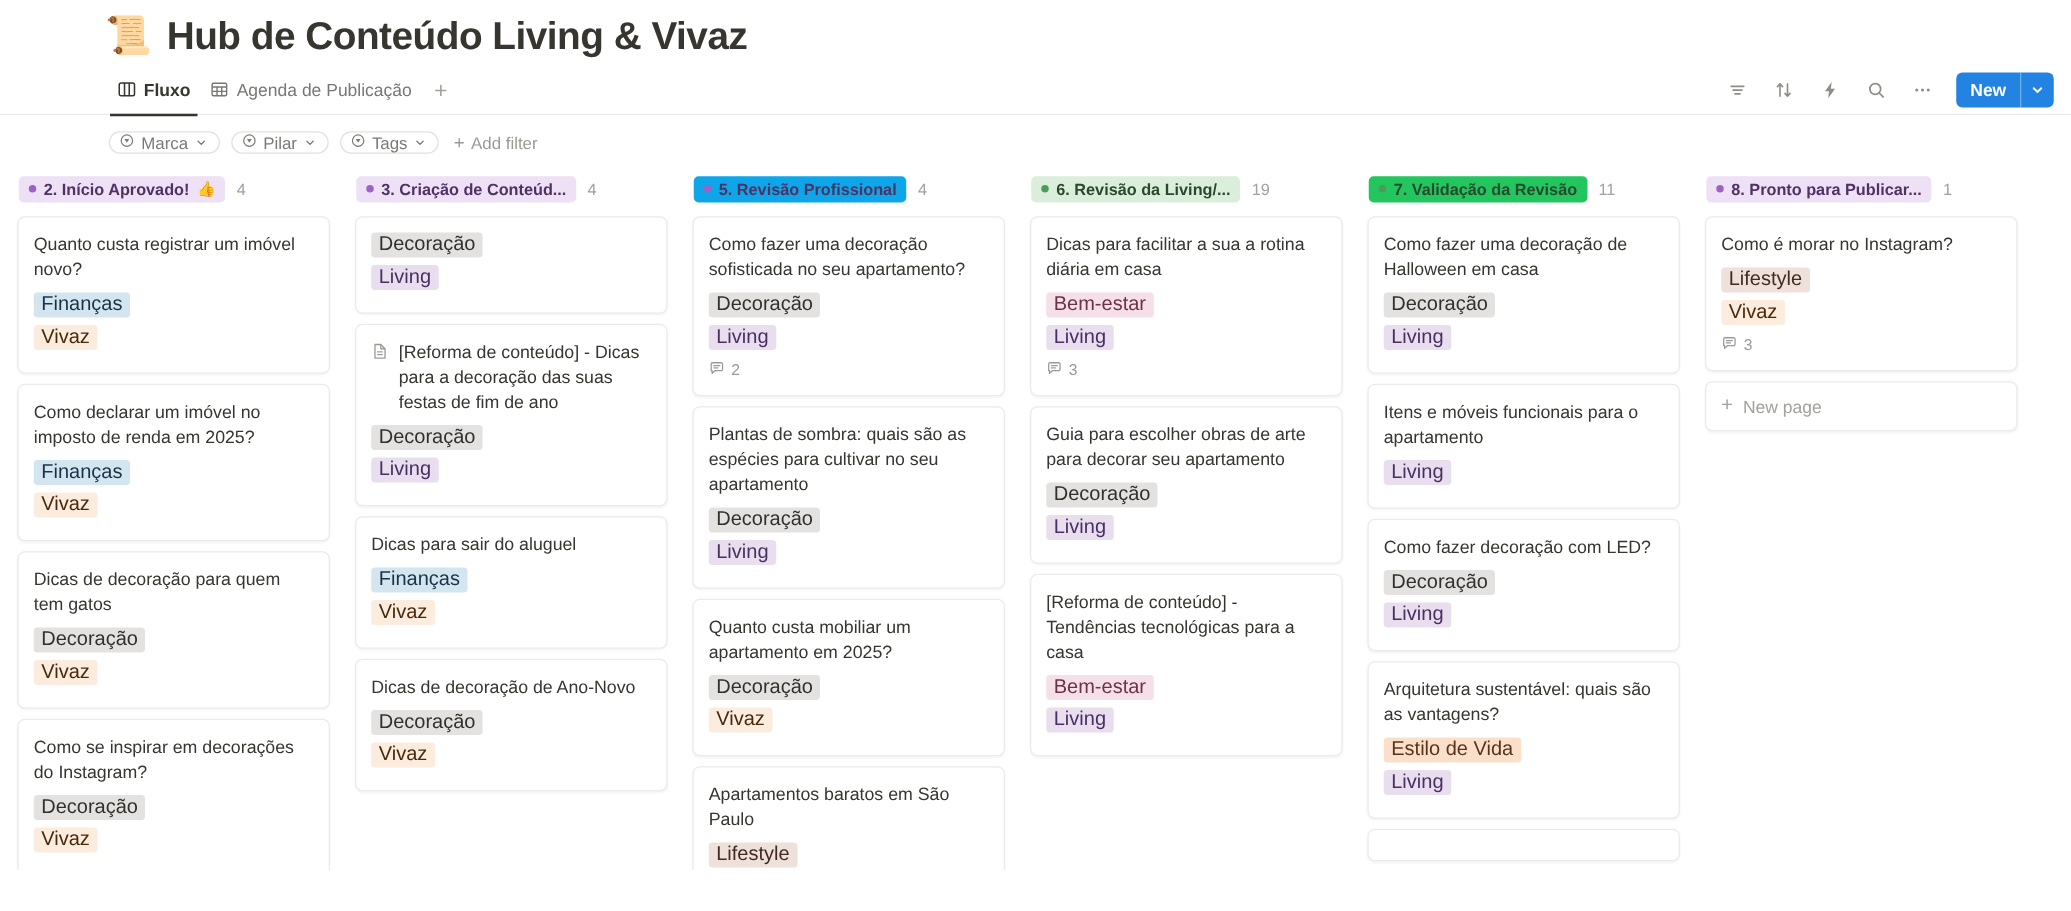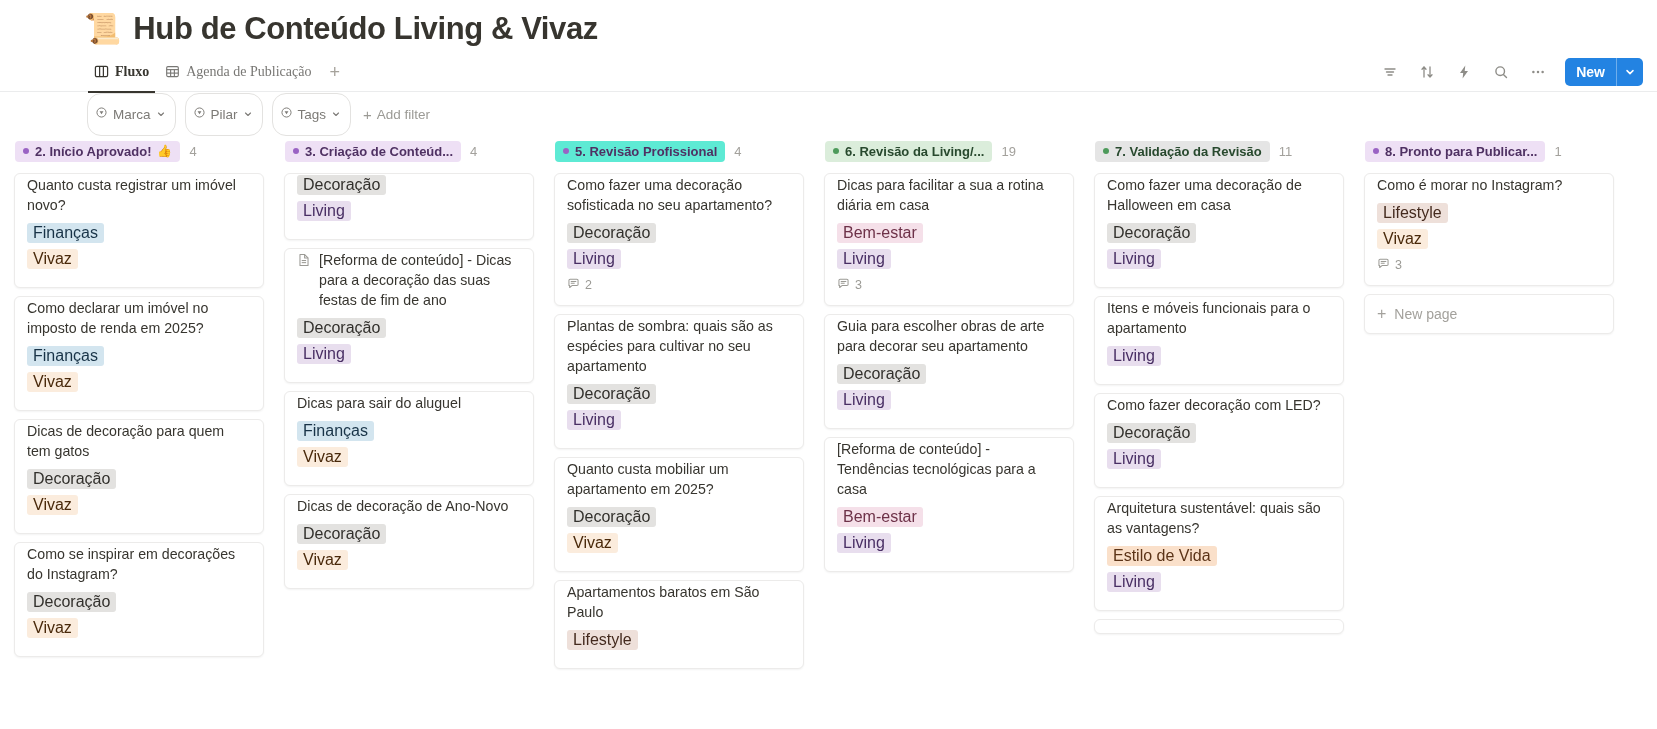--- a/index.html
+++ b/index.html
@@ -42,21 +42,20 @@
   .tab {
     display: flex; align-items: center; gap: 6px;
     font-size: 14px;
     color: #787774;
     padding: 0 6px;
     height: 40px;
     line-height: 40px;
     position: relative;
     cursor: pointer;
     white-space: nowrap;
-    font-family: Liberation Serif, serif;
   }
   .tab.active { color: #37352f; font-weight: 600; }
   .tab.active::after {
     content: "";
     position: absolute;
     left: 0; right: 0; bottom: -1px;
     height: 2px;
     background: #37352f;
   }
   .tab svg { display: block; }
@@ -101,21 +100,21 @@
   
   .filters-row {
     display: flex; align-items: center; gap: 9px;
     padding: 10px 0 10px 87px;
     height: 44px;
   }
   .filter-pill {
     display: flex; align-items: center; gap: 5px;
     border: 1px solid #e3e2e0;
     border-radius: 14px;
-    height: 43px;
+    height: 18px;
     padding: 0 9px 0 7px;
     font-size: 13.5px;
     color: #7c7a76;
     background: #fff;
     cursor: pointer;
     white-space: nowrap;
   }
   .add-filter {
     display: flex; align-items: center; gap: 5px;
     font-size: 13.5px; color: #9b9a95;
@@ -156,21 +155,21 @@
   .col-chip-label { overflow: hidden; text-overflow: ellipsis; }
   .col-chip .emoji { font-size: 12px; }
   .col-count { font-size: 13px; color: #a3a19c; }
 
   .cards { margin-top: 7px; display: flex; flex-direction: column; gap: 8px; }
   .card {
     background: #fff;
     border: 1px solid #ecebea;
     border-radius: 6px;
     box-shadow: 0 1px 2px rgba(15,15,15,.05);
-    padding: 1px 12px 12px 12px;
+    padding: 12px 12px 12px 12px;
   }
   .card-title {
     font-size: 14.2px;
     line-height: 20px;
     color: #37352f;
     margin-bottom: 8px;
     display: flex;
     gap: 7px;
     align-items: flex-start;
   }
@@ -394,21 +393,21 @@
           <div class="card-title">
             <span>Dicas de decoração de Ano-Novo</span>
           </div>
           <div class="tag-row"><span class="tag" style="background:#e3e2e0;color:#32302c">Decoração</span></div>
           <div class="tag-row"><span class="tag" style="background:#fbecdd;color:#49290b">Vivaz</span></div>
         </div>
       </div>
     </div>
     <div class="column">
       <div class="col-head">
-        <span class="col-chip" style="background:#5eead4;color:#4f3163">
+        <span class="col-chip" style="background:#0ea5e9;color:#4f3163">
           <span class="col-dot" style="background:#9a63c4"></span>
           <span class="col-chip-label">5. Revisão Profissional</span>
         </span>
         <span class="col-count">4</span>
       </div>
       <div class="cards">
         <div class="card">
           <div class="card-title">
             <span>Como fazer uma decoração sofisticada no seu apartamento?</span>
           </div>
@@ -480,21 +479,21 @@
           <div class="card-title">
             <span>[Reforma de conteúdo] - Tendências tecnológicas para a casa</span>
           </div>
           <div class="tag-row"><span class="tag" style="background:#f5e0e9;color:#6d3148">Bem-estar</span></div>
           <div class="tag-row"><span class="tag" style="background:#e8deee;color:#492f64">Living</span></div>
         </div>
       </div>
     </div>
     <div class="column">
       <div class="col-head">
-        <span class="col-chip" style="background:#e5e5e5;color:#28492e">
+        <span class="col-chip" style="background:#22c55e;color:#28492e">
           <span class="col-dot" style="background:#4d9a5b"></span>
           <span class="col-chip-label">7. Validação da Revisão</span>
         </span>
         <span class="col-count">11</span>
       </div>
       <div class="cards">
         <div class="card">
           <div class="card-title">
             <span>Como fazer uma decoração de Halloween em casa</span>
           </div>

